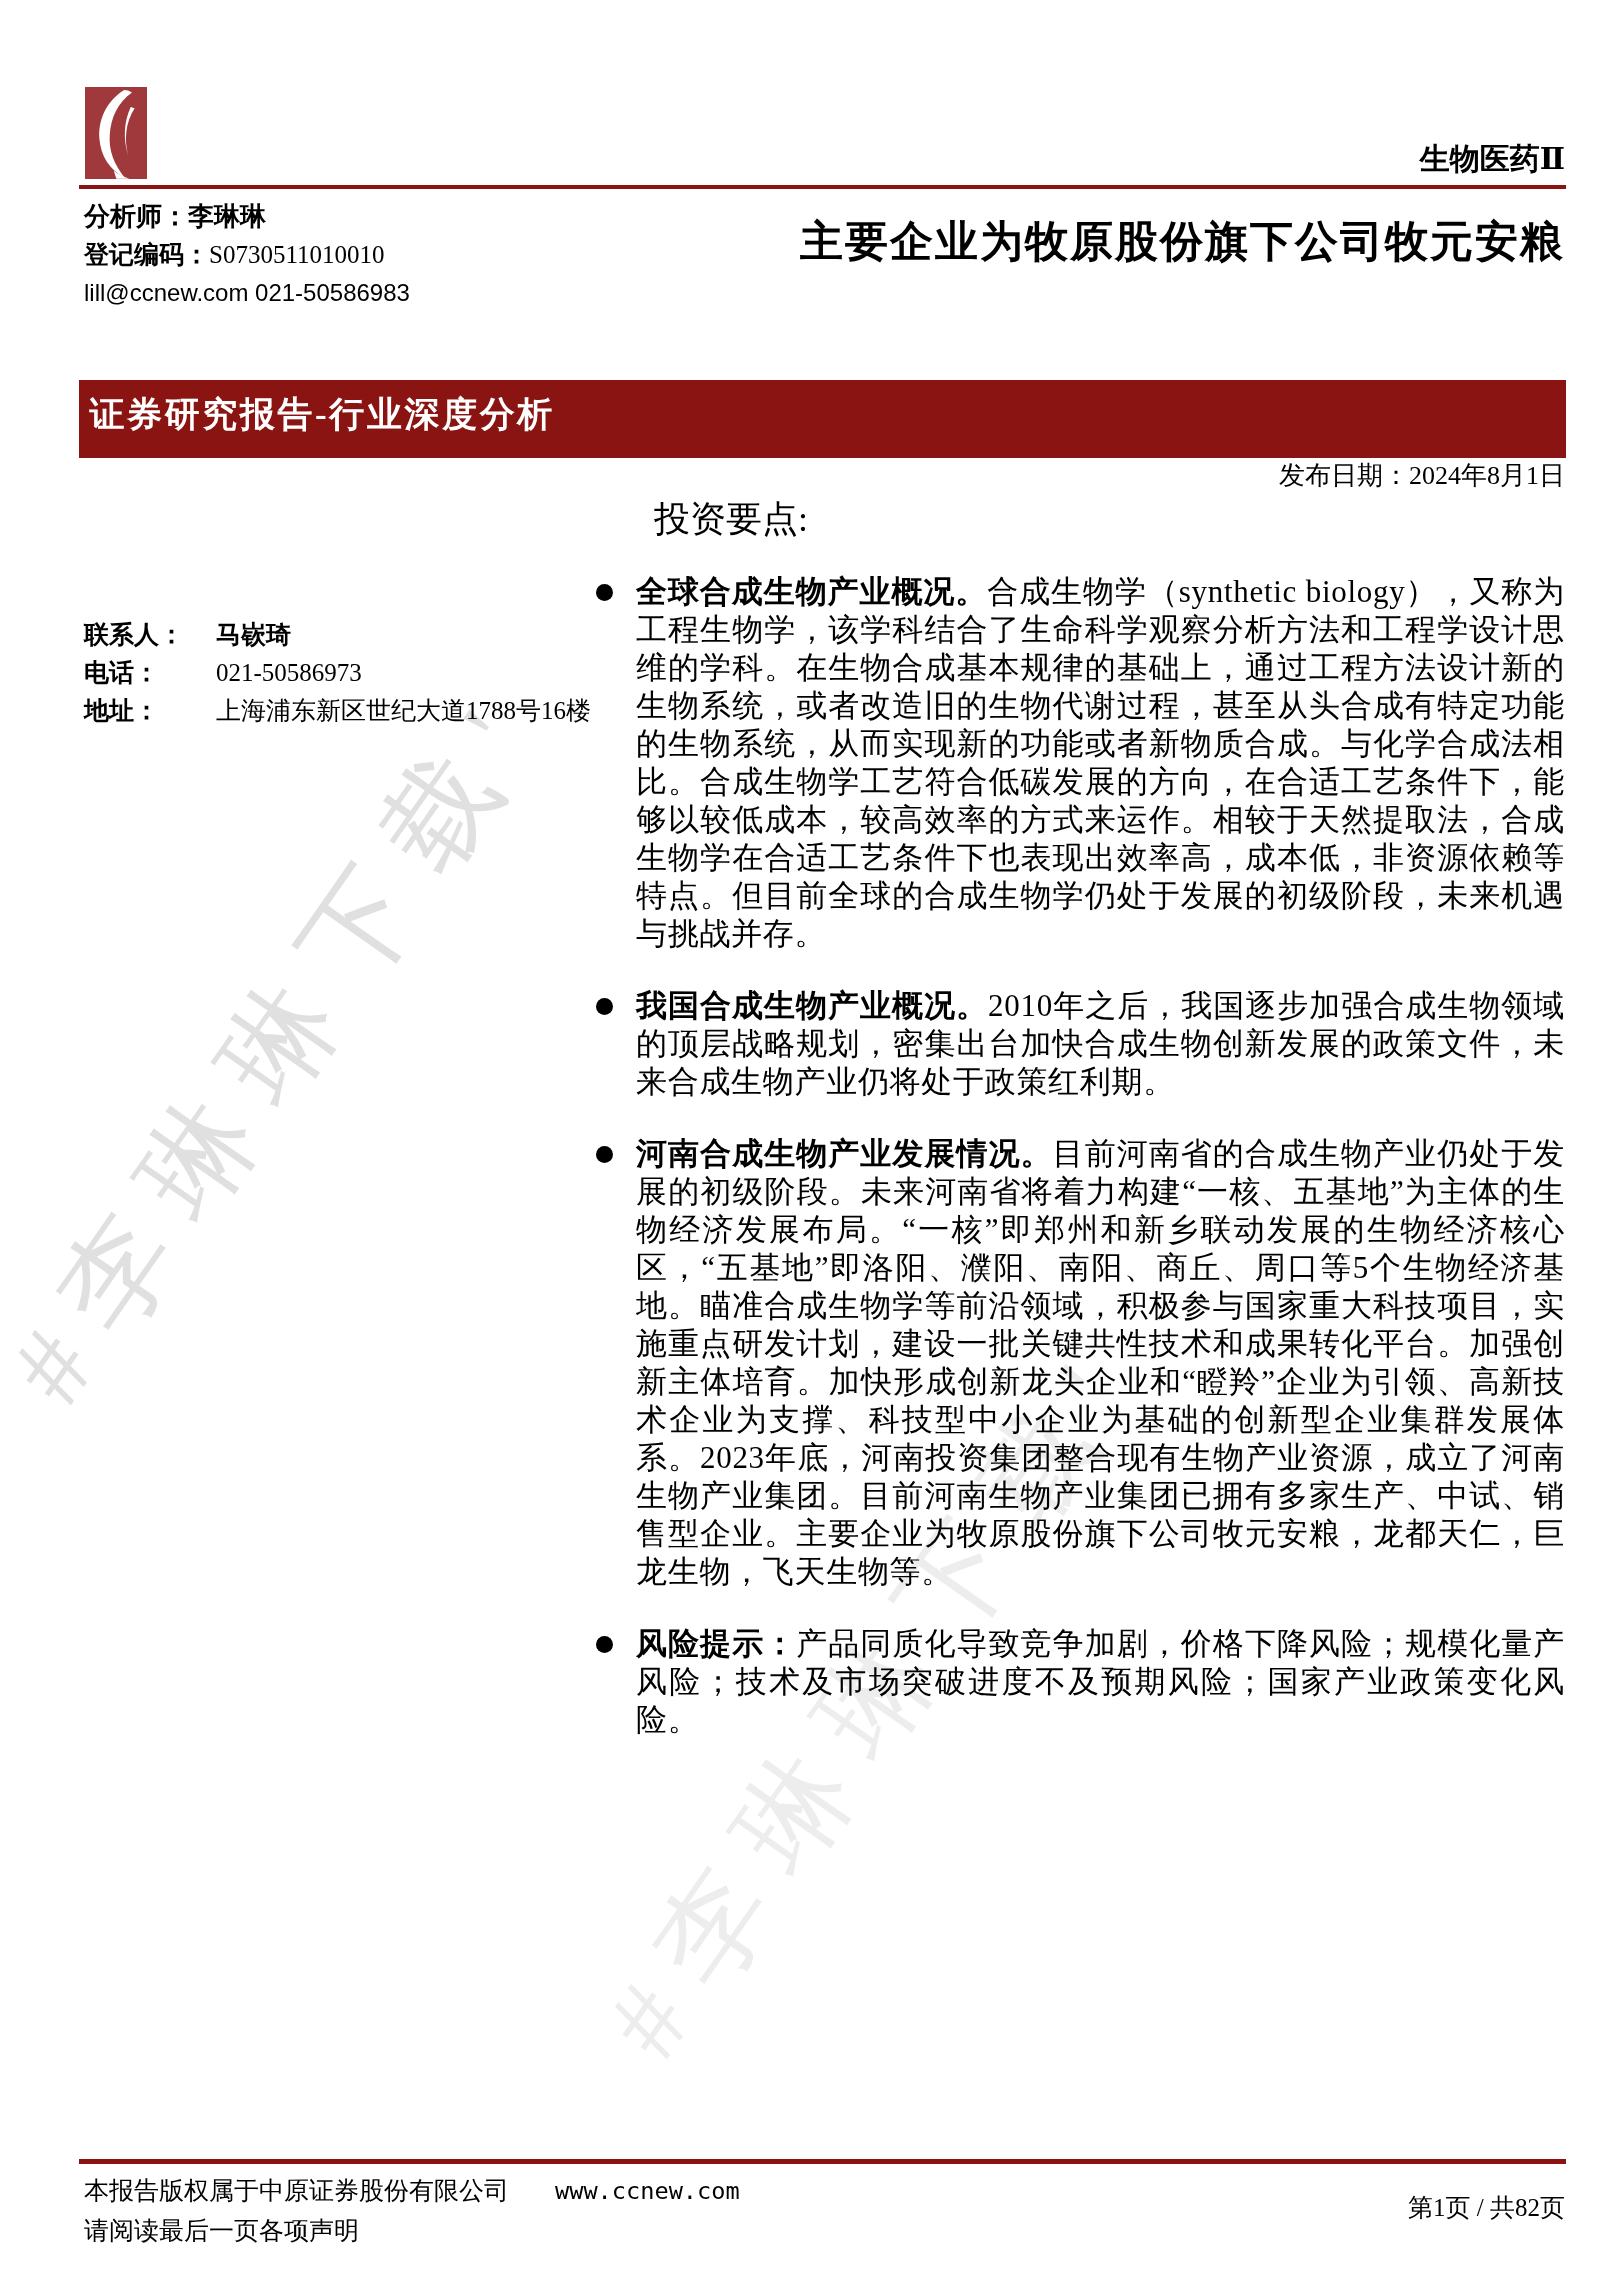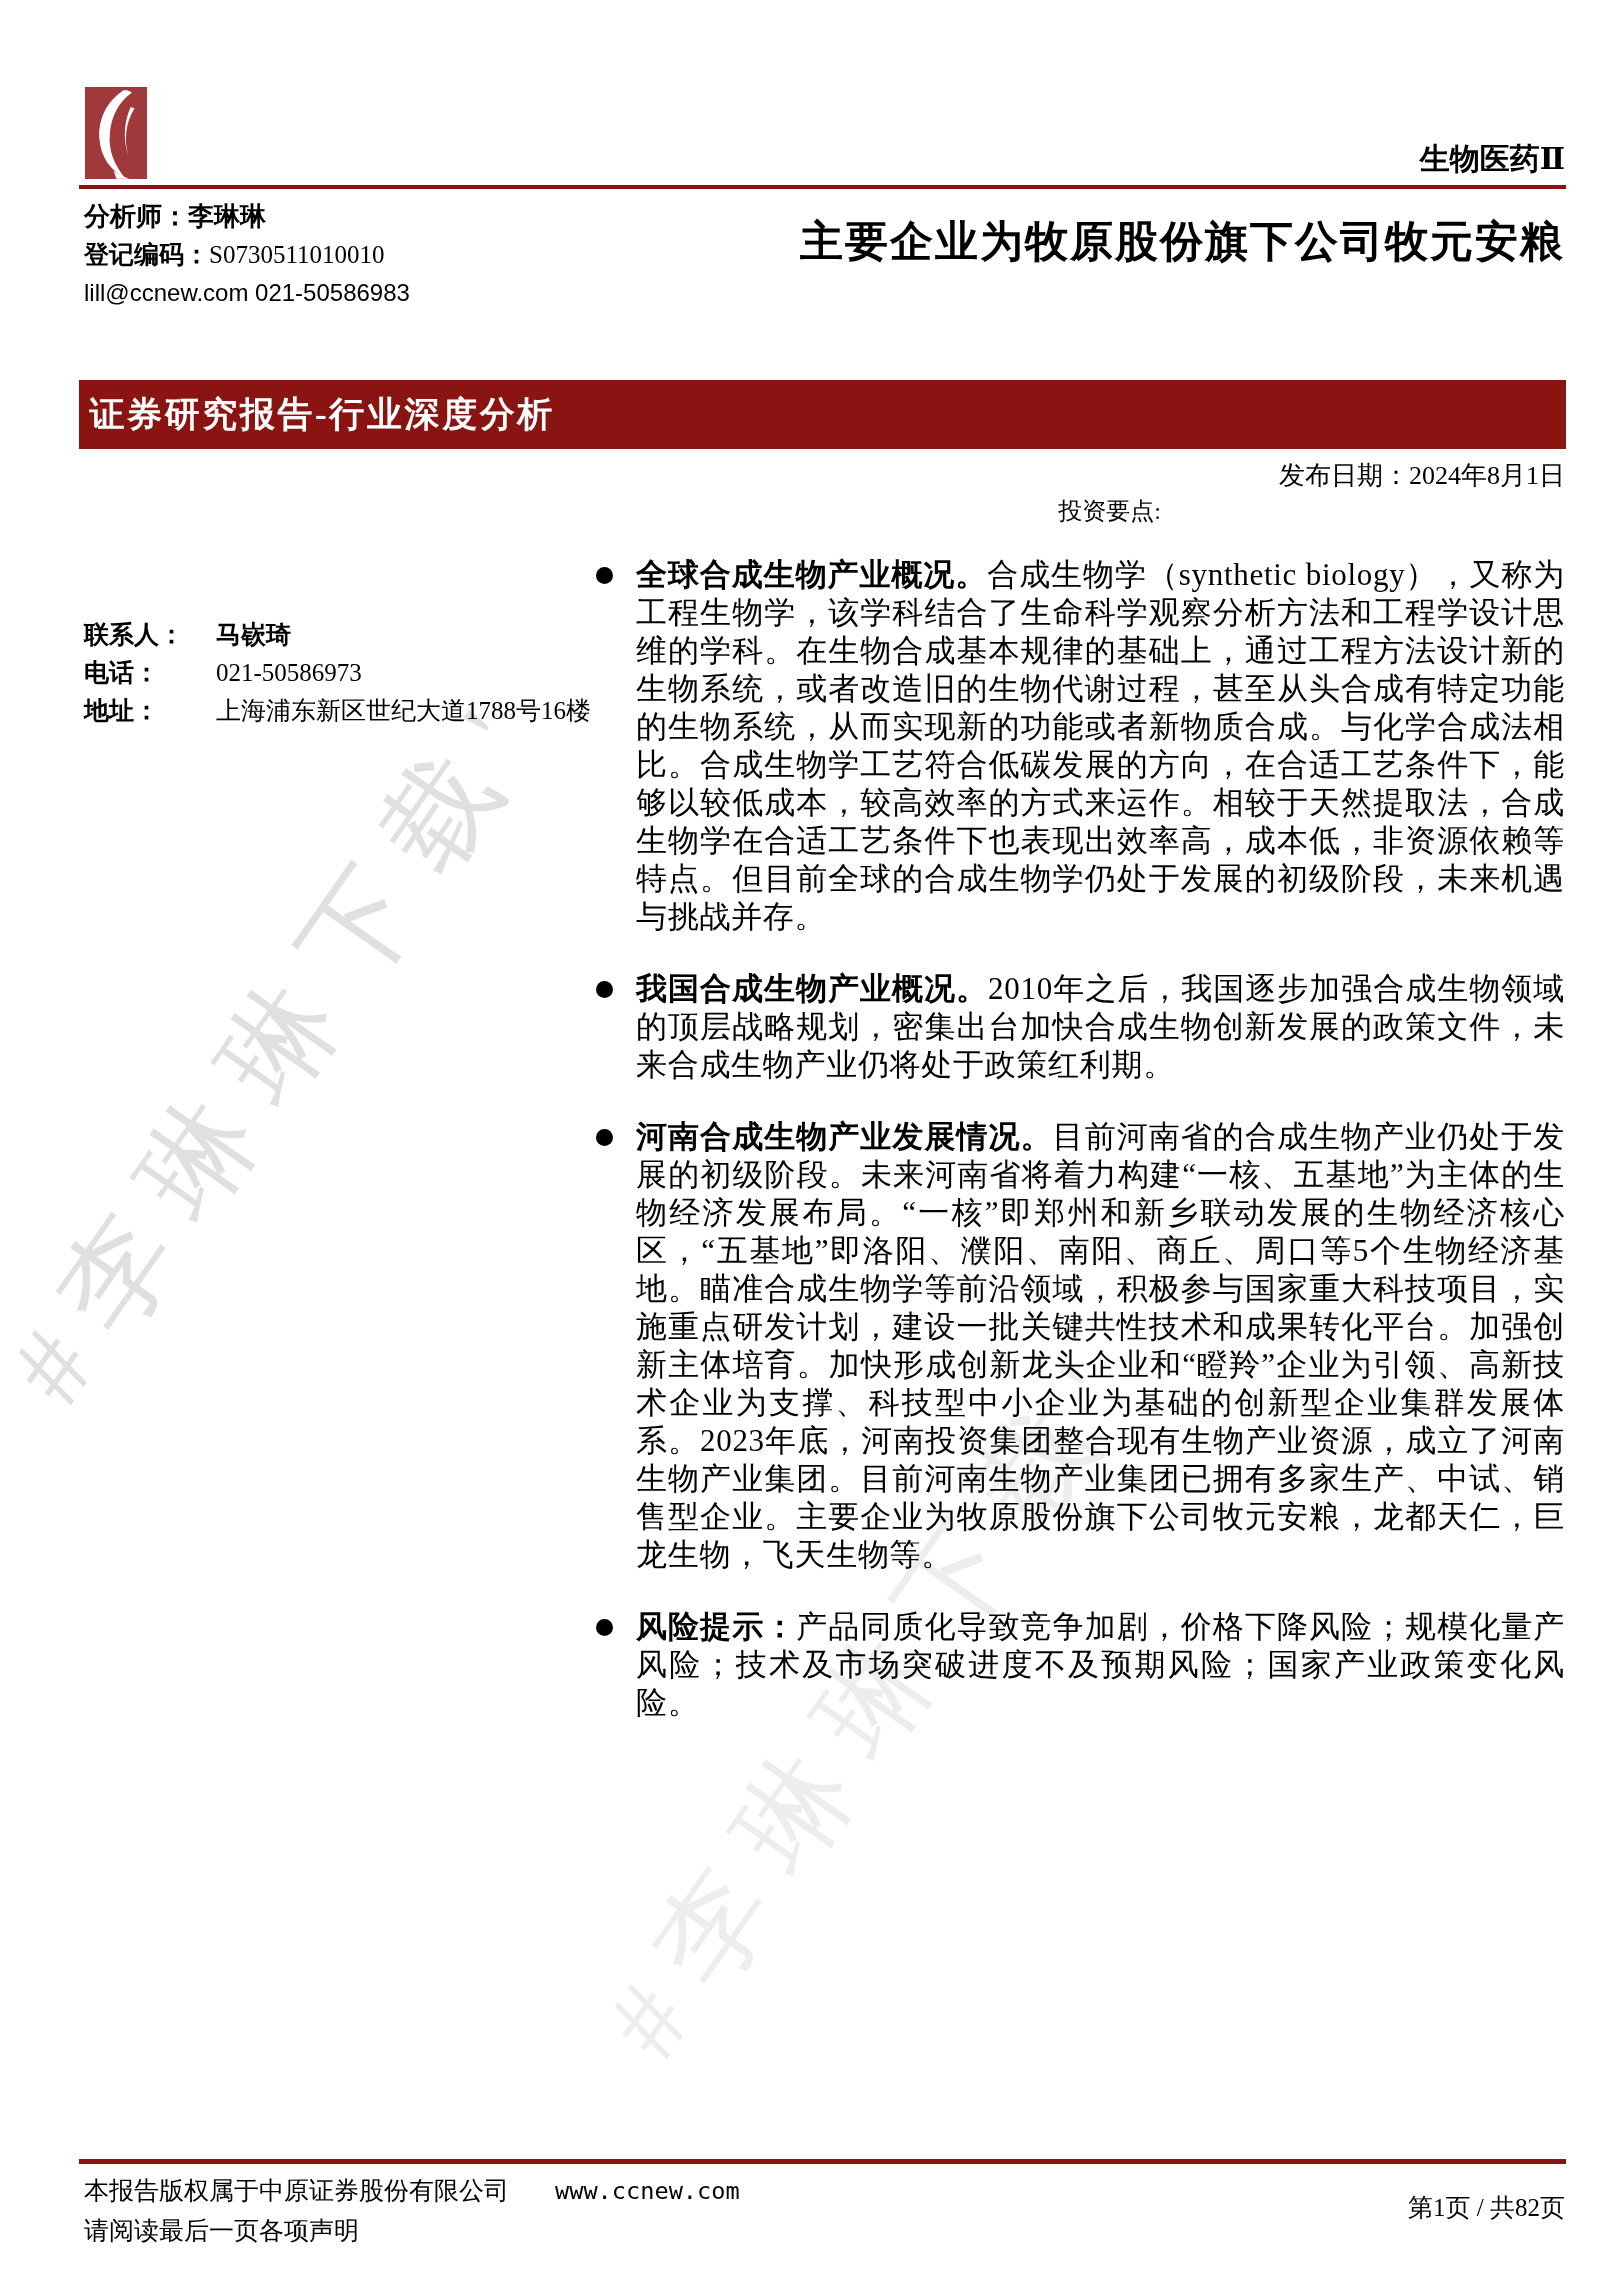--- a/index.html
+++ b/index.html
@@ -18,31 +18,31 @@
   .brand-en{font-size:15.7px;font-weight:bold;letter-spacing:1.3px;margin-top:1.3px;
     font-family:"Liberation Sans","DejaVu Sans",sans-serif;}
   .industry-tag{position:absolute;right:58px;top:139px;font-size:30px;font-weight:bold;}
   .top-divider{position:absolute;left:79px;top:185px;width:1487px;height:3.9px;background:#8A1412;}
   .analyst-block{position:absolute;left:84px;top:198px;font-size:25px;line-height:38px;}
   .analyst-line1{font-weight:bold;font-size:26px;}
   .reg-label{font-weight:bold;}
   .contact-email{font-family:"Liberation Sans","DejaVu Sans",sans-serif;font-size:24px;}
   .report-title{position:absolute;right:58px;top:213px;font-size:43px;font-weight:bold;letter-spacing:2px;}
   
-  .banner{position:absolute;left:79px;top:380px;width:1487px;height:69px;background:#8A1412;}
+  .banner{position:absolute;left:79px;top:380px;width:1487px;height:78px;background:#8A1412;}
   .banner-label{color:#ffffff;font-size:35px;font-weight:bold;line-height:69px;padding-left:10.5px;letter-spacing:2.6px;}
   .pub-date{position:absolute;right:58px;top:458px;font-size:26px;}
   
   .left-contact{position:absolute;left:84px;top:616px;font-size:25px;}
   .left-contact .row{display:flex;line-height:38px;}
   .left-contact .lbl{font-weight:bold;width:132px;flex:0 0 auto;}
   .left-contact .row:first-child .val{font-weight:bold;}
   
   .keypoints{position:absolute;left:595px;top:495px;width:970px;}
-  .kp-heading{font-size:24px;margin-left:59px;text-align:center;}
+  .kp-heading{font-size:36px;margin-left:59px;}
   .kp-list{list-style:none;margin:29px 0 0 0;padding:0;}
   .kp-list li{position:relative;padding-left:41px;font-size:31px;line-height:38px;
     letter-spacing:0.7px;text-align:justify;margin-bottom:34px;}
   .dot{position:absolute;left:1.3px;top:10.5px;width:17px;height:17px;border-radius:50%;background:#000;}
   .b-head{font-weight:bold;}
   
   .watermark{position:absolute;font-size:111px;letter-spacing:30px;white-space:nowrap;
     color:rgba(0,0,0,0.12);transform:rotate(-55deg);transform-origin:left bottom;pointer-events:none;}
   .wm1{left:98px;top:1283px;}
   .wm2{left:694px;top:1937px;color:rgba(0,0,0,0.07);}

